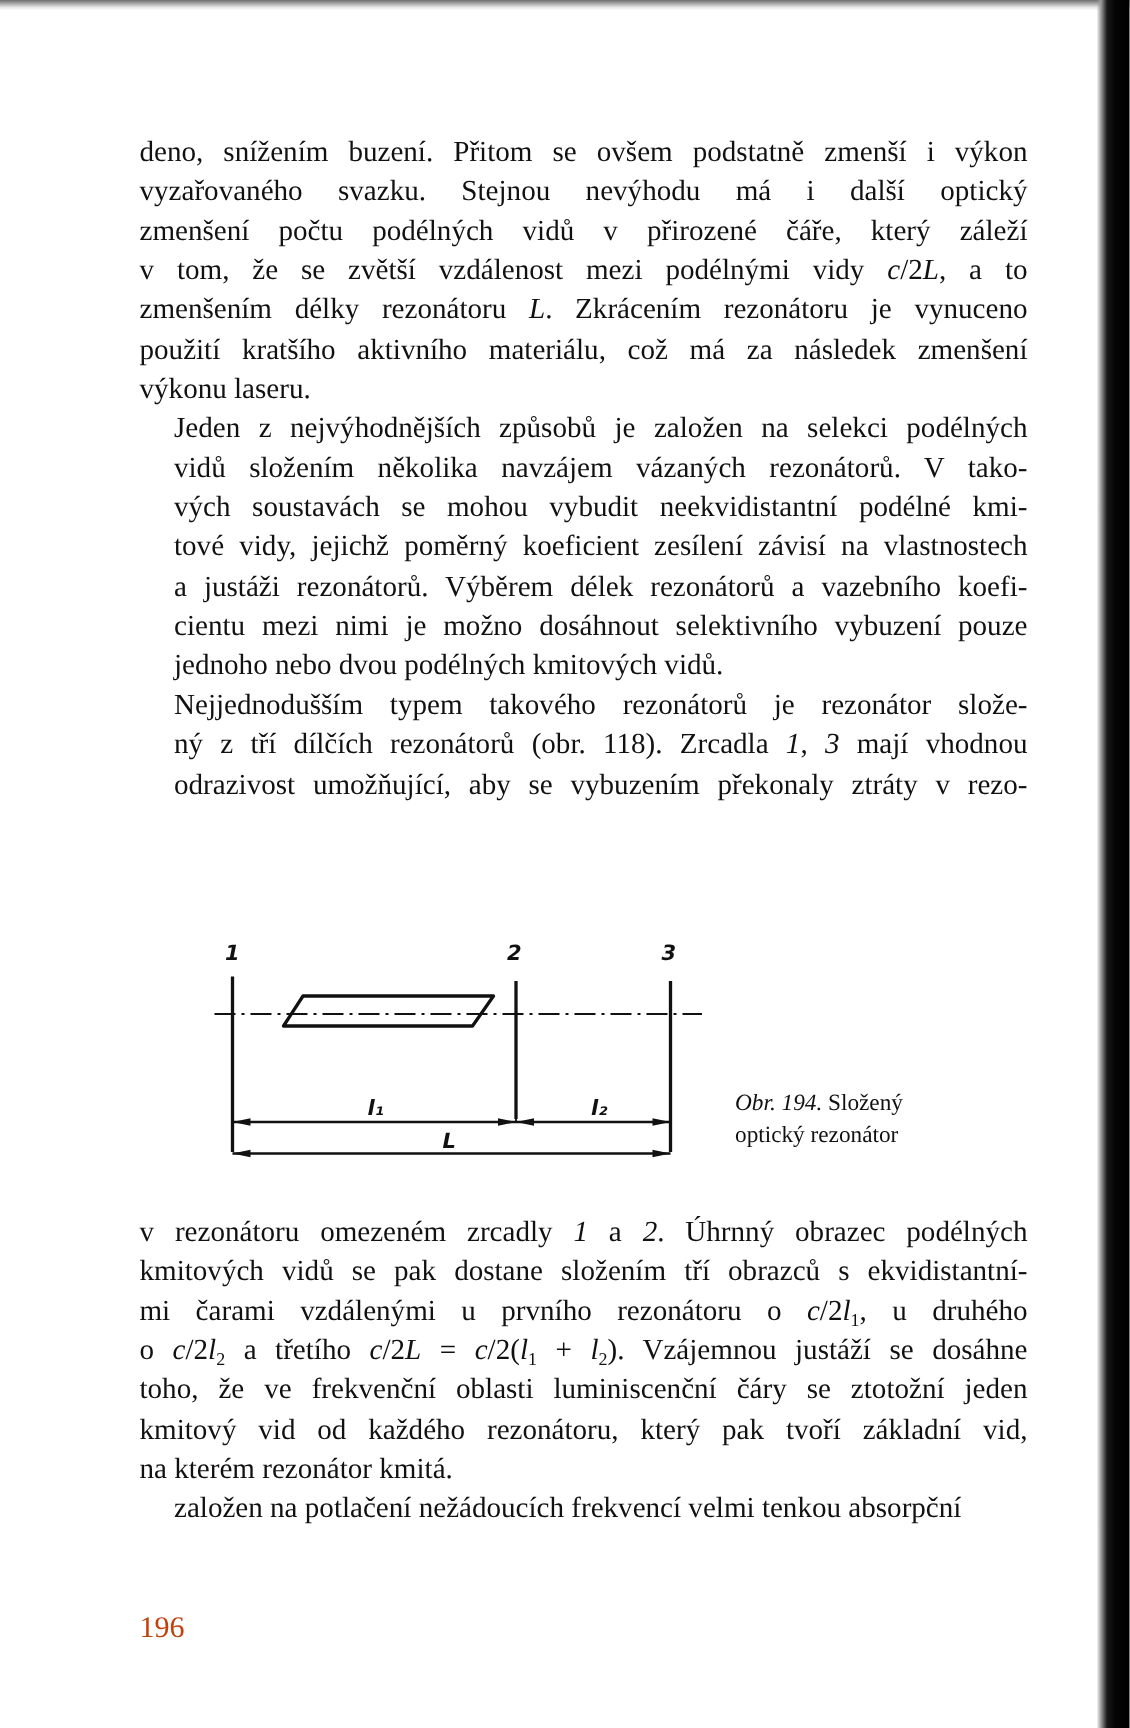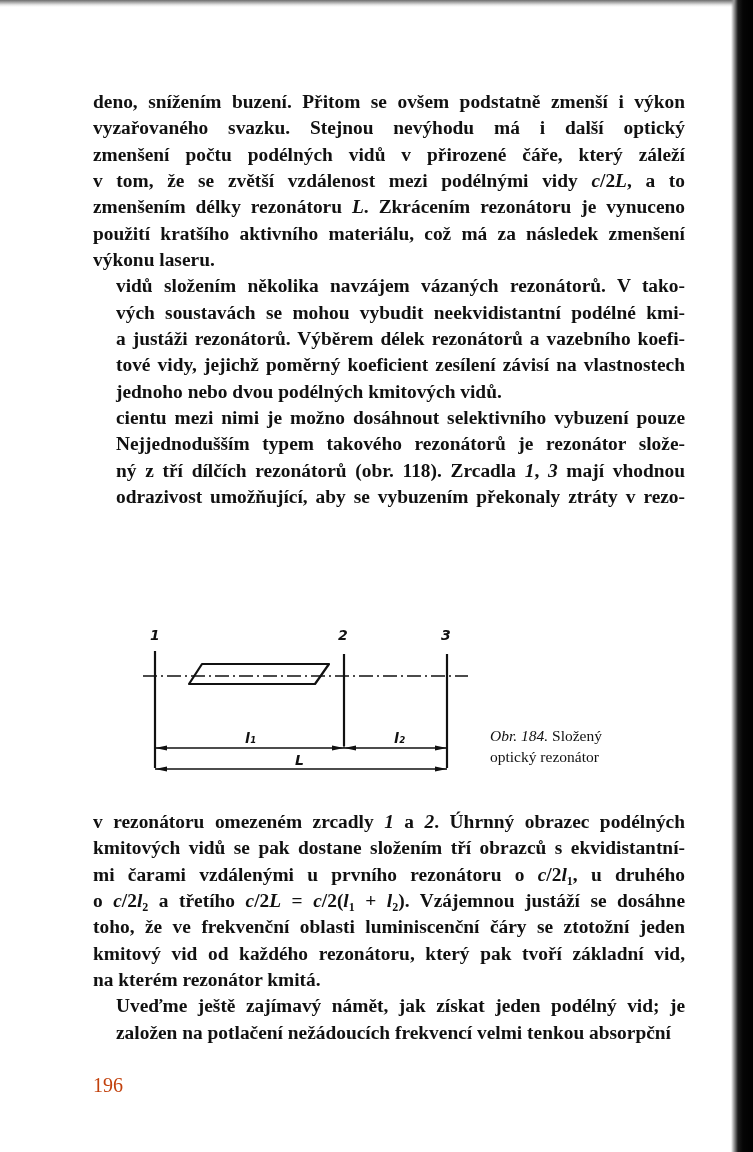--- a/index.html
+++ b/index.html
@@ -15,21 +15,21 @@
   }
   .right-edge {
     position: absolute; top: 0; right: 0; width: 22px; height: 1152px;
     background: linear-gradient(to right, rgba(255,255,255,0) 0px, #9a9a9a 3px, #1a1a1a 7px, #050505 12px, #000 22px);
   }
   .text-block {
     position: absolute; left: 93px; width: 592px;
     font-size: 19.4px; line-height: 26.35px;
     text-align: justify;
   }
-  .para { margin: 0; text-indent: 0; font-weight: bold; }
+  .para { margin: 0; text-indent: 0; }
   .para.indent { text-indent: 23px; }
   .line { display: block; text-align-last: justify; white-space: nowrap; }
   .line.last { text-align-last: left; }
   .para .line:first-child { }
   i, .it { font-style: italic; }
   sub { font-size: 12px; vertical-align: -4px; line-height: 0; }
 
   #block1 { top: 89px; }
   #block2 { top: 809px; }
 
@@ -54,26 +54,27 @@
     <p class="para">
       <span class="line">deno, snížením buzení. Přitom se ovšem podstatně zmenší i výkon</span>
       <span class="line">vyzařovaného svazku. Stejnou nevýhodu má i další optický</span>
       <span class="line">zmenšení počtu podélných vidů v přirozené čáře, který záleží</span>
       <span class="line">v tom, že se zvětší vzdálenost mezi podélnými vidy <i>c</i>/2<i>L</i>, a to</span>
       <span class="line">zmenšením délky rezonátoru <i>L</i>. Zkrácením rezonátoru je vynuceno</span>
       <span class="line">použití kratšího aktivního materiálu, což má za následek zmenšení</span>
       <span class="line last">výkonu laseru.</span>
     </p>
     <p class="para indent">
+      <span class="line">Jeden z nejvýhodnějších způsobů je založen na selekci podélných</span>
       <span class="line">vidů složením několika navzájem vázaných rezonátorů. V tako-</span>
       <span class="line">vých soustavách se mohou vybudit neekvidistantní podélné kmi-</span>
+      <span class="line">tové vidy, jejichž poměrný koeficient zesílení závisí na vlastnostech</span>
       <span class="line">a justáži rezonátorů. Výběrem délek rezonátorů a vazebního koefi-</span>
-      <span class="line">tové vidy, jejichž poměrný koeficient zesílení závisí na vlastnostech</span>
+      <span class="line">cientu mezi nimi je možno dosáhnout selektivního vybuzení pouze</span>
       <span class="line last">jednoho nebo dvou podélných kmitových vidů.</span>
-      <span class="line">cientu mezi nimi je možno dosáhnout selektivního vybuzení pouze</span>
     </p>
     <p class="para indent">
       <span class="line">Nejjednodušším typem takového rezonátorů je rezonátor slože-</span>
       <span class="line">ný z tří dílčích rezonátorů (obr. 118). Zrcadla <i>1</i>, <i>3</i> mají vhodnou</span>
       <span class="line">odrazivost umožňující, aby se vybuzením překonaly ztráty v rezo-</span>
     </p>
   </div>
 
 <div class="figure">
   <svg width="330" height="160" viewBox="0 0 330 160">
@@ -100,34 +101,33 @@
     <text x="10" y="22" font-size="14" fill="#111">1</text>
     <text x="198" y="22" font-size="14" fill="#111">2</text>
     <text x="301" y="22" font-size="14" fill="#111">3</text>
     <text x="105" y="125" font-size="14" fill="#111">l₁</text>
     <text x="254" y="125" font-size="14" fill="#111">l₂</text>
     <text x="155" y="147" font-size="14" fill="#111">L</text>
   </svg>
 </div>
 
 <div class="caption">
-  <span class="it">Obr. 184.</span>
+  <span class="it">Obr. 194.</span>
   <span>Složený</span><br>
   <span>optický rezonátor</span>
 </div>
 
 <div class="text-block" id="block2">
     <p class="para">
       <span class="line">v rezonátoru omezeném zrcadly <i>1</i> a <i>2</i>. Úhrnný obrazec podélných</span>
       <span class="line">kmitových vidů se pak dostane složením tří obrazců s ekvidistantní-</span>
       <span class="line">mi čarami vzdálenými u prvního rezonátoru o <i>c</i>/2<i>l</i><sub>1</sub>, u druhého</span>
       <span class="line">o <i>c</i>/2<i>l</i><sub>2</sub> a třetího <i>c</i>/2<i>L</i> = <i>c</i>/2(<i>l</i><sub>1</sub> + <i>l</i><sub>2</sub>). Vzájemnou justáží se dosáhne</span>
       <span class="line">toho, že ve frekvenční oblasti luminiscenční čáry se ztotožní jeden</span>
       <span class="line">kmitový vid od každého rezonátoru, který pak tvoří základní vid,</span>
       <span class="line last">na kterém rezonátor kmitá.</span>
     </p>
     <p class="para indent">
-      <span class="line">Uveďme ještě zajímavý námět, jak získat jeden podélný vid; je</span>
       <span class="line last">založen na potlačení nežádoucích frekvencí velmi tenkou absorpční</span>
     </p>
   </div>
 
 <div class="page-number">196</div>
 
 </body></html>

